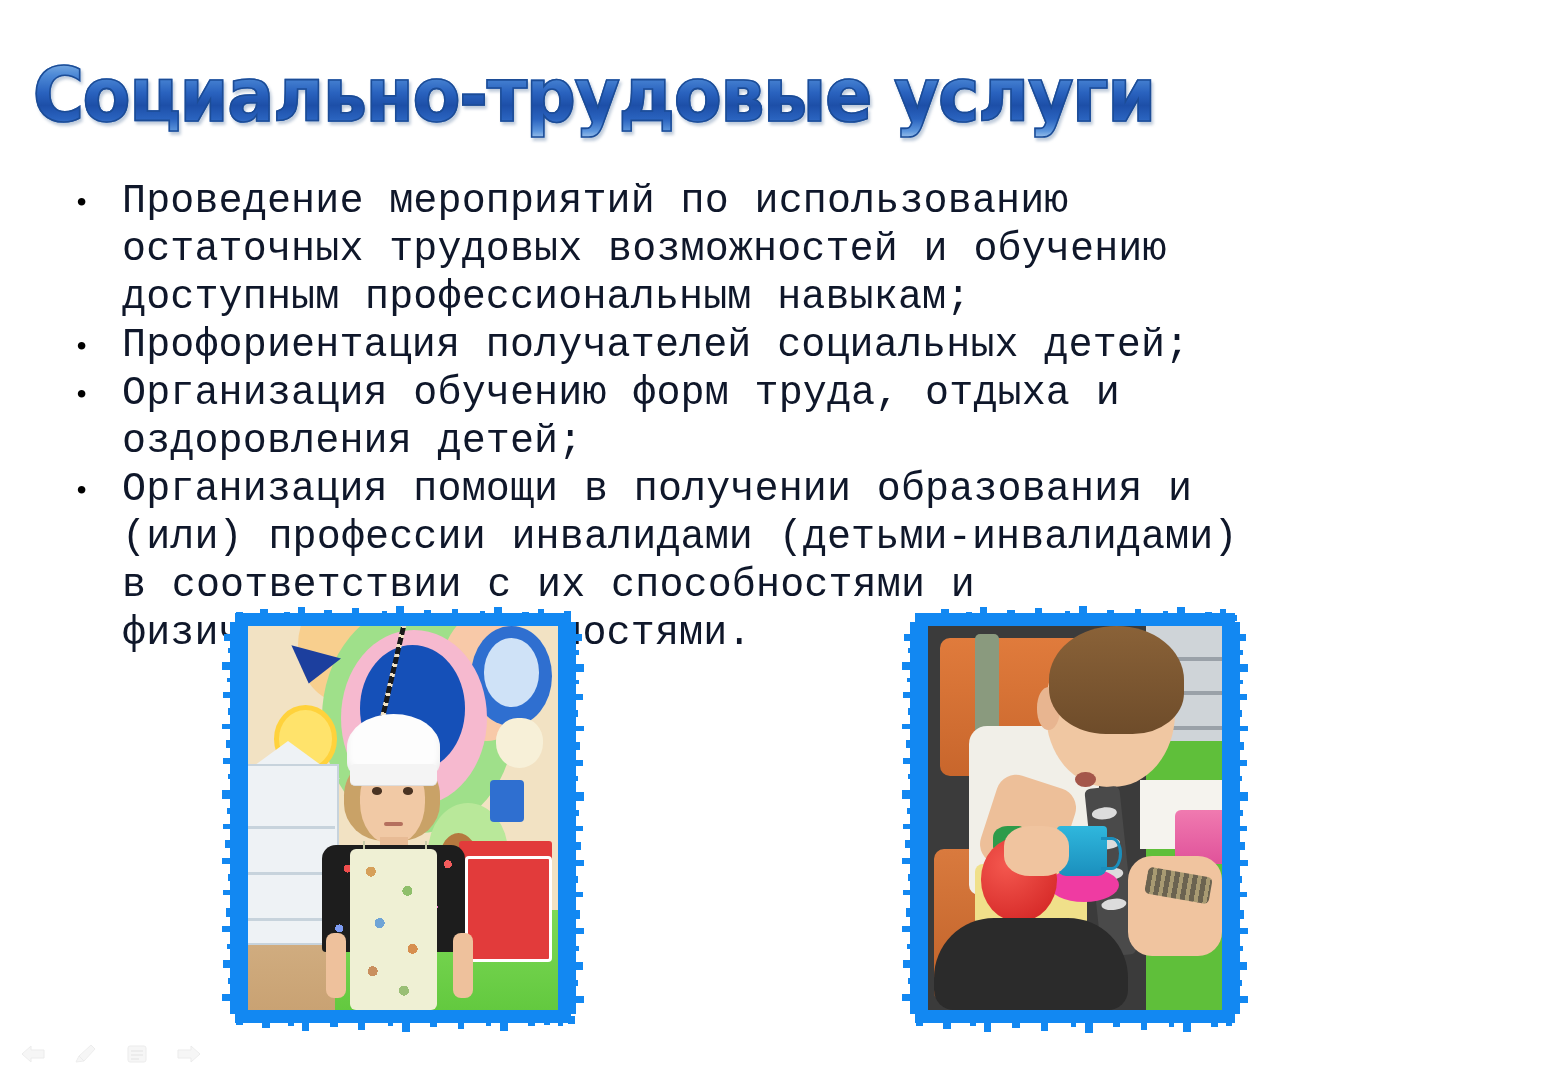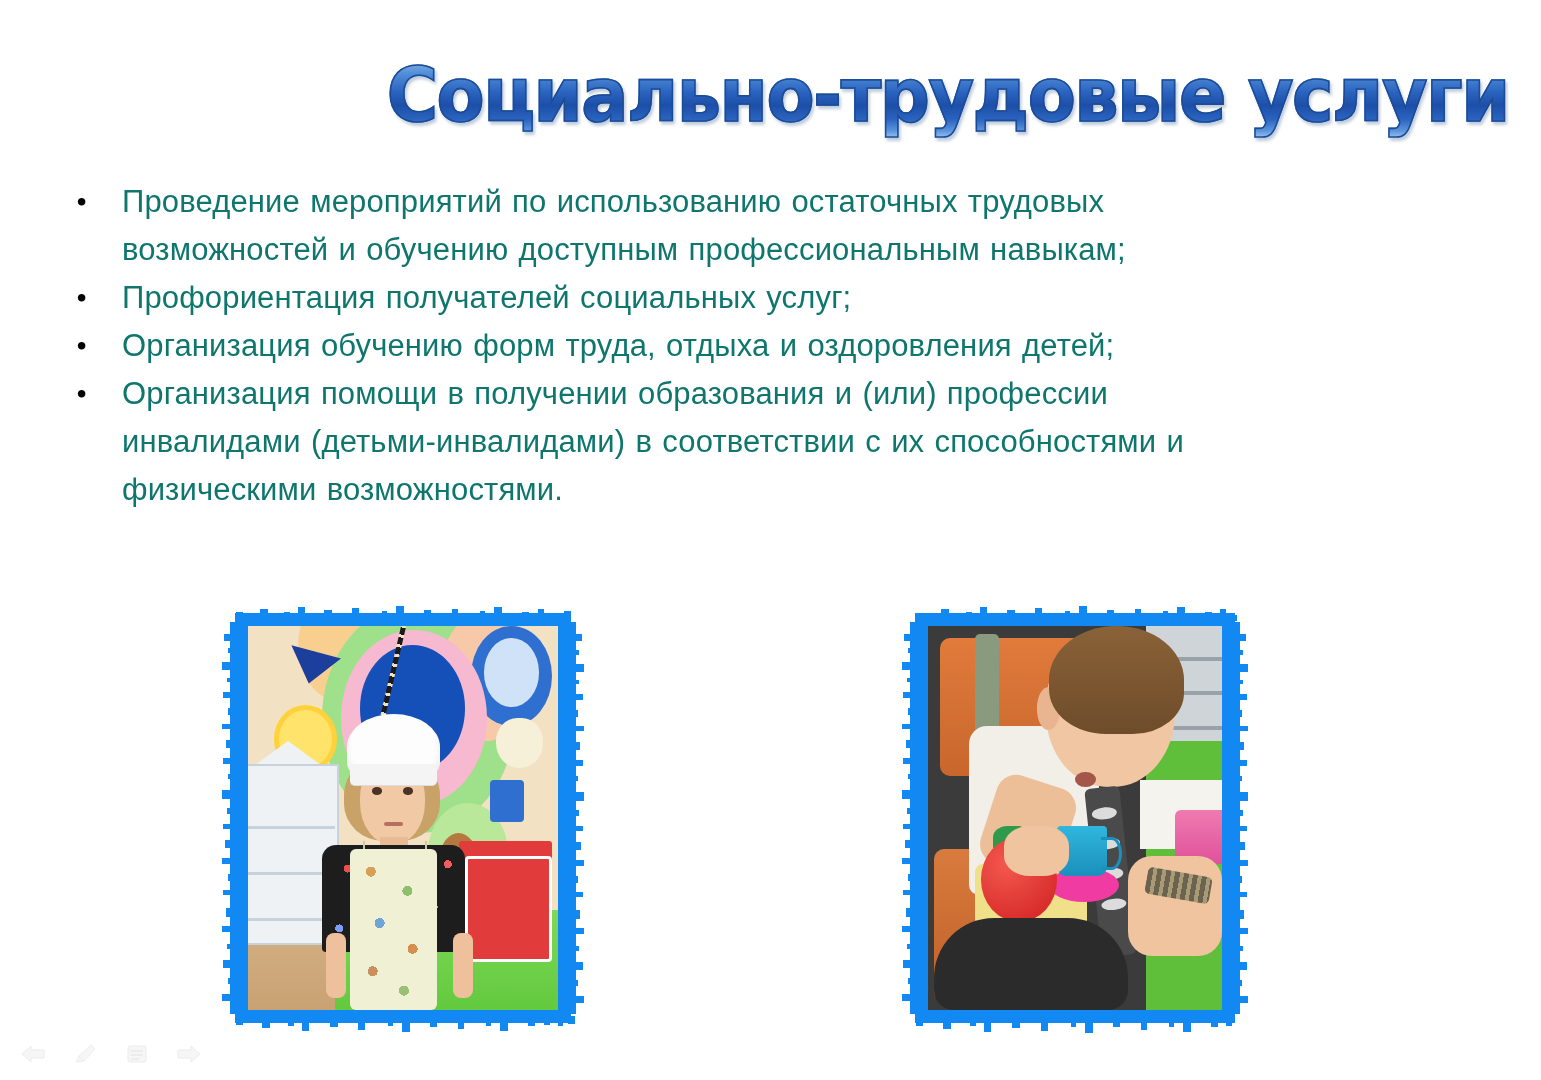--- a/index.html
+++ b/index.html
@@ -24,21 +24,21 @@
     height: 1080px;
     background: #ffffff;
   }
 
   
   .title-wrap {
     position: absolute;
     left: 0;
     top: 52px;
     width: 1541px;
-    text-align: right;
+    text-align: left;
     pointer-events: none;
   }
   .title {
     display: inline-block;
     font-family: "DejaVu Sans", "Liberation Sans", sans-serif;
     font-weight: bold;
     font-size: 74px;
     line-height: 86px;
     letter-spacing: -1.5px;
     transform: scaleX(0.945);
@@ -78,24 +78,24 @@
     font-family: "Liberation Serif", "DejaVu Serif", serif;
     font-size: 32px;
     line-height: 48px;
     color: #000000;
     text-align: left;
     padding-left: 14px;
     box-sizing: border-box;
   }
   .bullet-text {
     flex: 1 1 auto;
-    font-family: Liberation Sans, sans-serif;
-    font-size: 31px;
+    font-family: Liberation Mono, monospace;
+    font-size: 40px;
     line-height: 48px;
-    color: #0f766e;
+    color: #0f172a;
     letter-spacing: 0.15px;
     word-spacing: 1.5px;
     max-width: 1090px;
   }
   .bullet-text.wide { max-width: 1130px; }
 
   
   .photo-frame {
     position: absolute;
     box-sizing: border-box;
@@ -419,21 +419,21 @@
 
   <div class="body-text">
 
     <div class="bullet-row">
       <div class="bullet-mark">•</div>
       <div class="bullet-text">Проведение мероприятий по использованию остаточных трудовых возможностей и обучению доступным профессиональным навыкам;</div>
     </div>
 
     <div class="bullet-row">
       <div class="bullet-mark">•</div>
-      <div class="bullet-text">Профориентация получателей социальных услуг;</div>
+      <div class="bullet-text">Профориентация получателей социальных детей;</div>
     </div>
 
     <div class="bullet-row">
       <div class="bullet-mark">•</div>
       <div class="bullet-text">Организация обучению форм труда, отдыха и оздоровления детей;</div>
     </div>
 
     <div class="bullet-row">
       <div class="bullet-mark">•</div>
       <div class="bullet-text wide">Организация помощи в получении образования и (или) профессии инвалидами (детьми-инвалидами) в соответствии с их способностями и физическими возможностями.</div>

